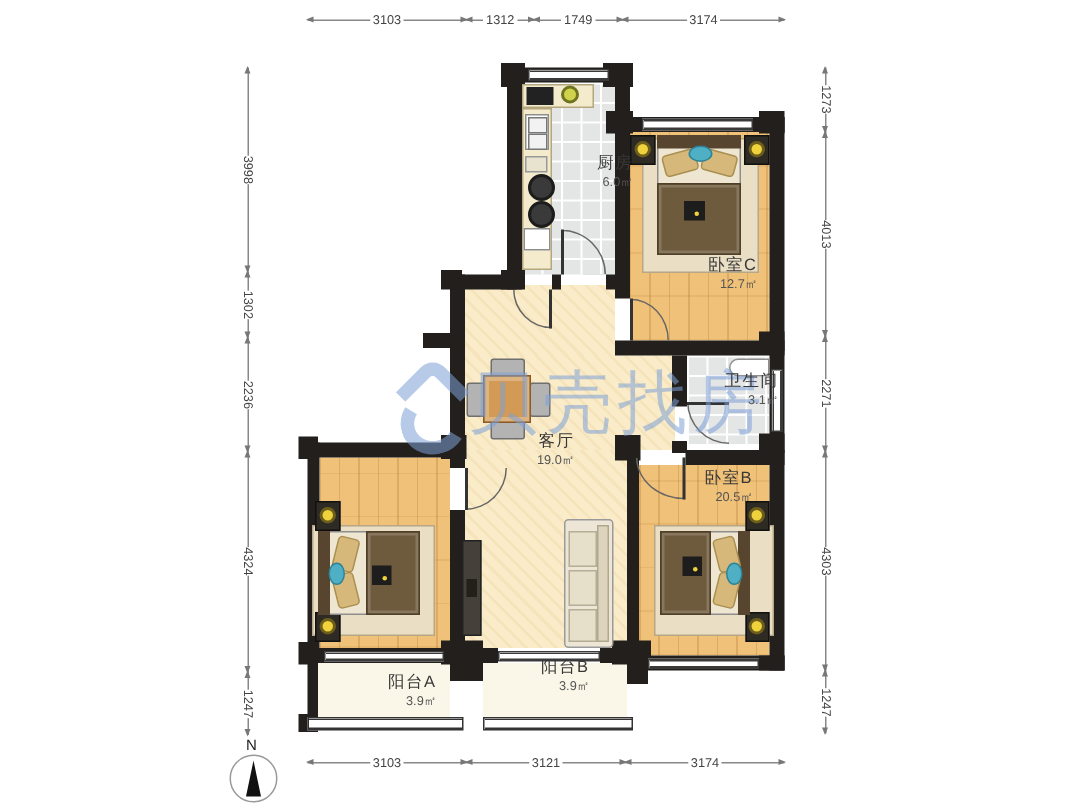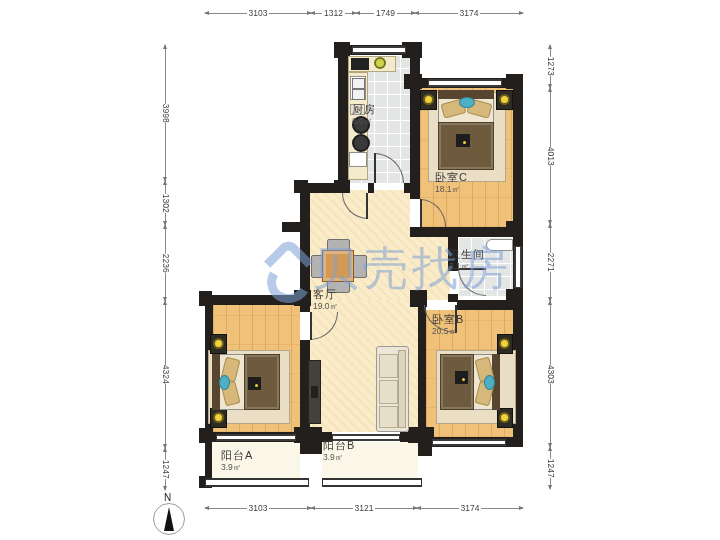--- a/index.html
+++ b/index.html
@@ -41,21 +41,21 @@
   .pillow{position:absolute;background:#d6b87a;border:1px solid #a98f50;border-radius:3px;}
   .tealpillow{position:absolute;background:var(--teal,#4fb0c5);border-radius:50%;border:1px solid #2e8396;}
   .tvset{position:absolute;background:#1d1d1d;}
   .tvdot{position:absolute;width:3px;height:3px;background:var(--lamp,#f0d23c);border-radius:50%;}
   .nstand{position:absolute;background:#2e2a24;border:1px solid #111;box-sizing:border-box;}
   .lampc{position:absolute;width:11px;height:11px;border-radius:50%;background:var(--lamp,#f0d23c);
          border:2px solid #6d5e1b;box-sizing:border-box;}
   .chair{position:absolute;background:#b3b3b3;border:1px solid #6f6f6f;border-radius:2px;}
   .counter{position:absolute;background:#f4ebcc;border:1px solid #b4a67e;box-sizing:border-box;}
   
-  .room-label{position:absolute;width:70px;text-align:left;pointer-events:none;}
+  .room-label{position:absolute;width:70px;text-align:right;pointer-events:none;}
   .rname{font-size:11px;color:#383838;letter-spacing:1px;line-height:1.1;}
   .rarea{font-size:8.5px;color:#555;margin-top:1px;}
   
   .dim{position:absolute;display:flex;align-items:center;color:#444;}
   .dim-h{height:14px;flex-direction:row;}
   .dim-v{width:14px;flex-direction:column;}
   .dline{background:#888;flex:1;}
   .dim-h .dline{height:1px;}
   .dim-v .dline{width:1px;margin:0 auto;}
   .dtext{font-size:8.5px;line-height:1;padding:0 2px;background:#fff;white-space:nowrap;}
@@ -239,21 +239,21 @@
     <div class="wm-base"></div>
   </div>
   <div class="wm-text" style="left:312px;top:238px">贝壳找房</div>
 
   <div class="room-label" style="left:352px;top:103px">
     <div class="rname">厨房</div>
     <div class="rarea">6.0㎡</div>
   </div>
   <div class="room-label" style="left:435px;top:171px">
     <div class="rname">卧室C</div>
-    <div class="rarea">18.1㎡</div>
+    <div class="rarea">12.7㎡</div>
   </div>
   <div class="room-label" style="left:449px;top:248px">
     <div class="rname">卫生间</div>
     <div class="rarea">3.1㎡</div>
   </div>
   <div class="room-label" style="left:313px;top:288px">
     <div class="rname">客厅</div>
     <div class="rarea">19.0㎡</div>
   </div>
   <div class="room-label" style="left:432px;top:313px">

